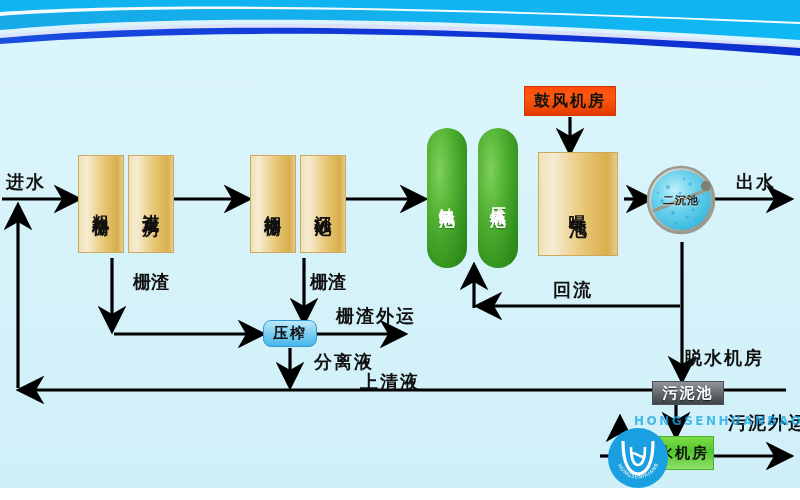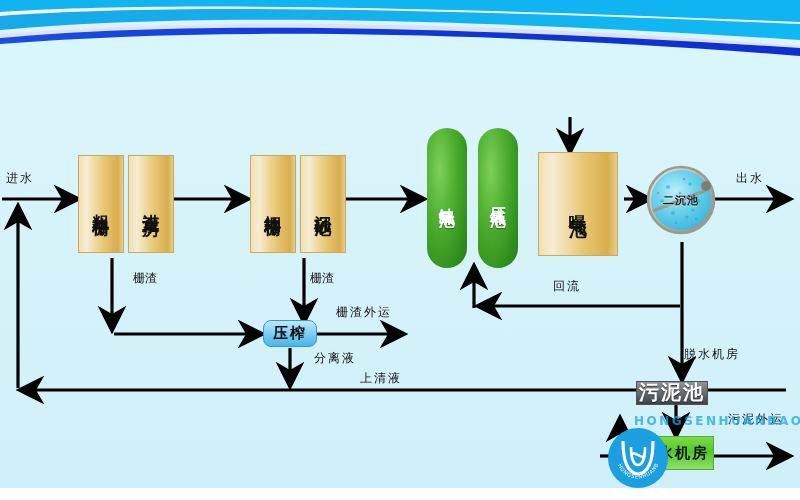--- a/index.html
+++ b/index.html
@@ -44,43 +44,44 @@
     border:1px solid #d53400;
     letter-spacing:2px;
   }
   .cyanbox{
     font-size:15px;color:#111;
     background:linear-gradient(180deg,#bfe9fb 0%,#7ccdf2 50%,#49b6ea 100%);
     border:1px solid #2f9ad4;
     letter-spacing:2px;
   }
   .graybox{
-    font-size:20px;color:#fff;letter-spacing:2px;
+    font-size:15px;color:#fff;letter-spacing:2px;
     background:linear-gradient(180deg,#8f9499 0%,#6d7479 40%,#3d4449 100%);
     border:1px solid #4b5156;
     text-shadow:0 1px 1px rgba(0,0,0,.6);
+    margin-left:16px;
   }
   .greenbox{
     font-size:15px;color:#111;letter-spacing:2px;
     background:linear-gradient(180deg,#7ddc46 0%,#53c72c 45%,#8fe06a 100%);
     border:1px solid #49b327;
   }
 
   
   .clarifier{position:absolute;}
   .clarifier .lbl{
     position:absolute;left:0;top:0;width:100%;height:100%;
     display:flex;align-items:center;justify-content:center;
     font-size:11px;font-weight:700;color:#1a1a1a;letter-spacing:1px;
     text-shadow:0 1px 0 rgba(255,255,255,.55);
   }
 
   
   .lab{
-    position:absolute;font-size:12px;font-weight:400;color:#111;
+    position:absolute;font-size:18px;font-weight:700;color:#111;
     letter-spacing:2px;white-space:nowrap;line-height:1.12;
   }
   .lab.stack{letter-spacing:0;}
 
   
   #arrows{position:absolute;left:0;top:0;width:800px;height:500px;}
 
   
   .logo{position:absolute;left:607px;top:427px;width:62px;height:62px;}
   .wm{
@@ -194,20 +195,23 @@
   </div>
 
   <div class="box green" style="left:478px;top:128px;width:40px;height:140px;">
     <span class="vert">厌氧池</span>
   </div>
 
   <div class="box tan" style="left:538px;top:152px;width:80px;height:104px;font-size:18px;">
     <span class="vert">曝气池</span>
   </div>
 
+  <div class="box red" style="left:524px;top:86px;width:92px;height:30px;">
+    <span>鼓风机房</span>
+  </div>
 
   <div class="clarifier" style="left:646px;top:165px;width:70px;height:70px;">
     <svg width="70" height="70" viewBox="0 0 70 70" xmlns="http://www.w3.org/2000/svg">
       <defs>
         <radialGradient id="wat" cx="40%" cy="35%" r="72%">
           <stop offset="0%" stop-color="#bff0fb"></stop>
           <stop offset="45%" stop-color="#6fd3ec"></stop>
           <stop offset="100%" stop-color="#35b6dd"></stop>
         </radialGradient>
         <linearGradient id="rim" x1="0" y1="0" x2="1" y2="1">

